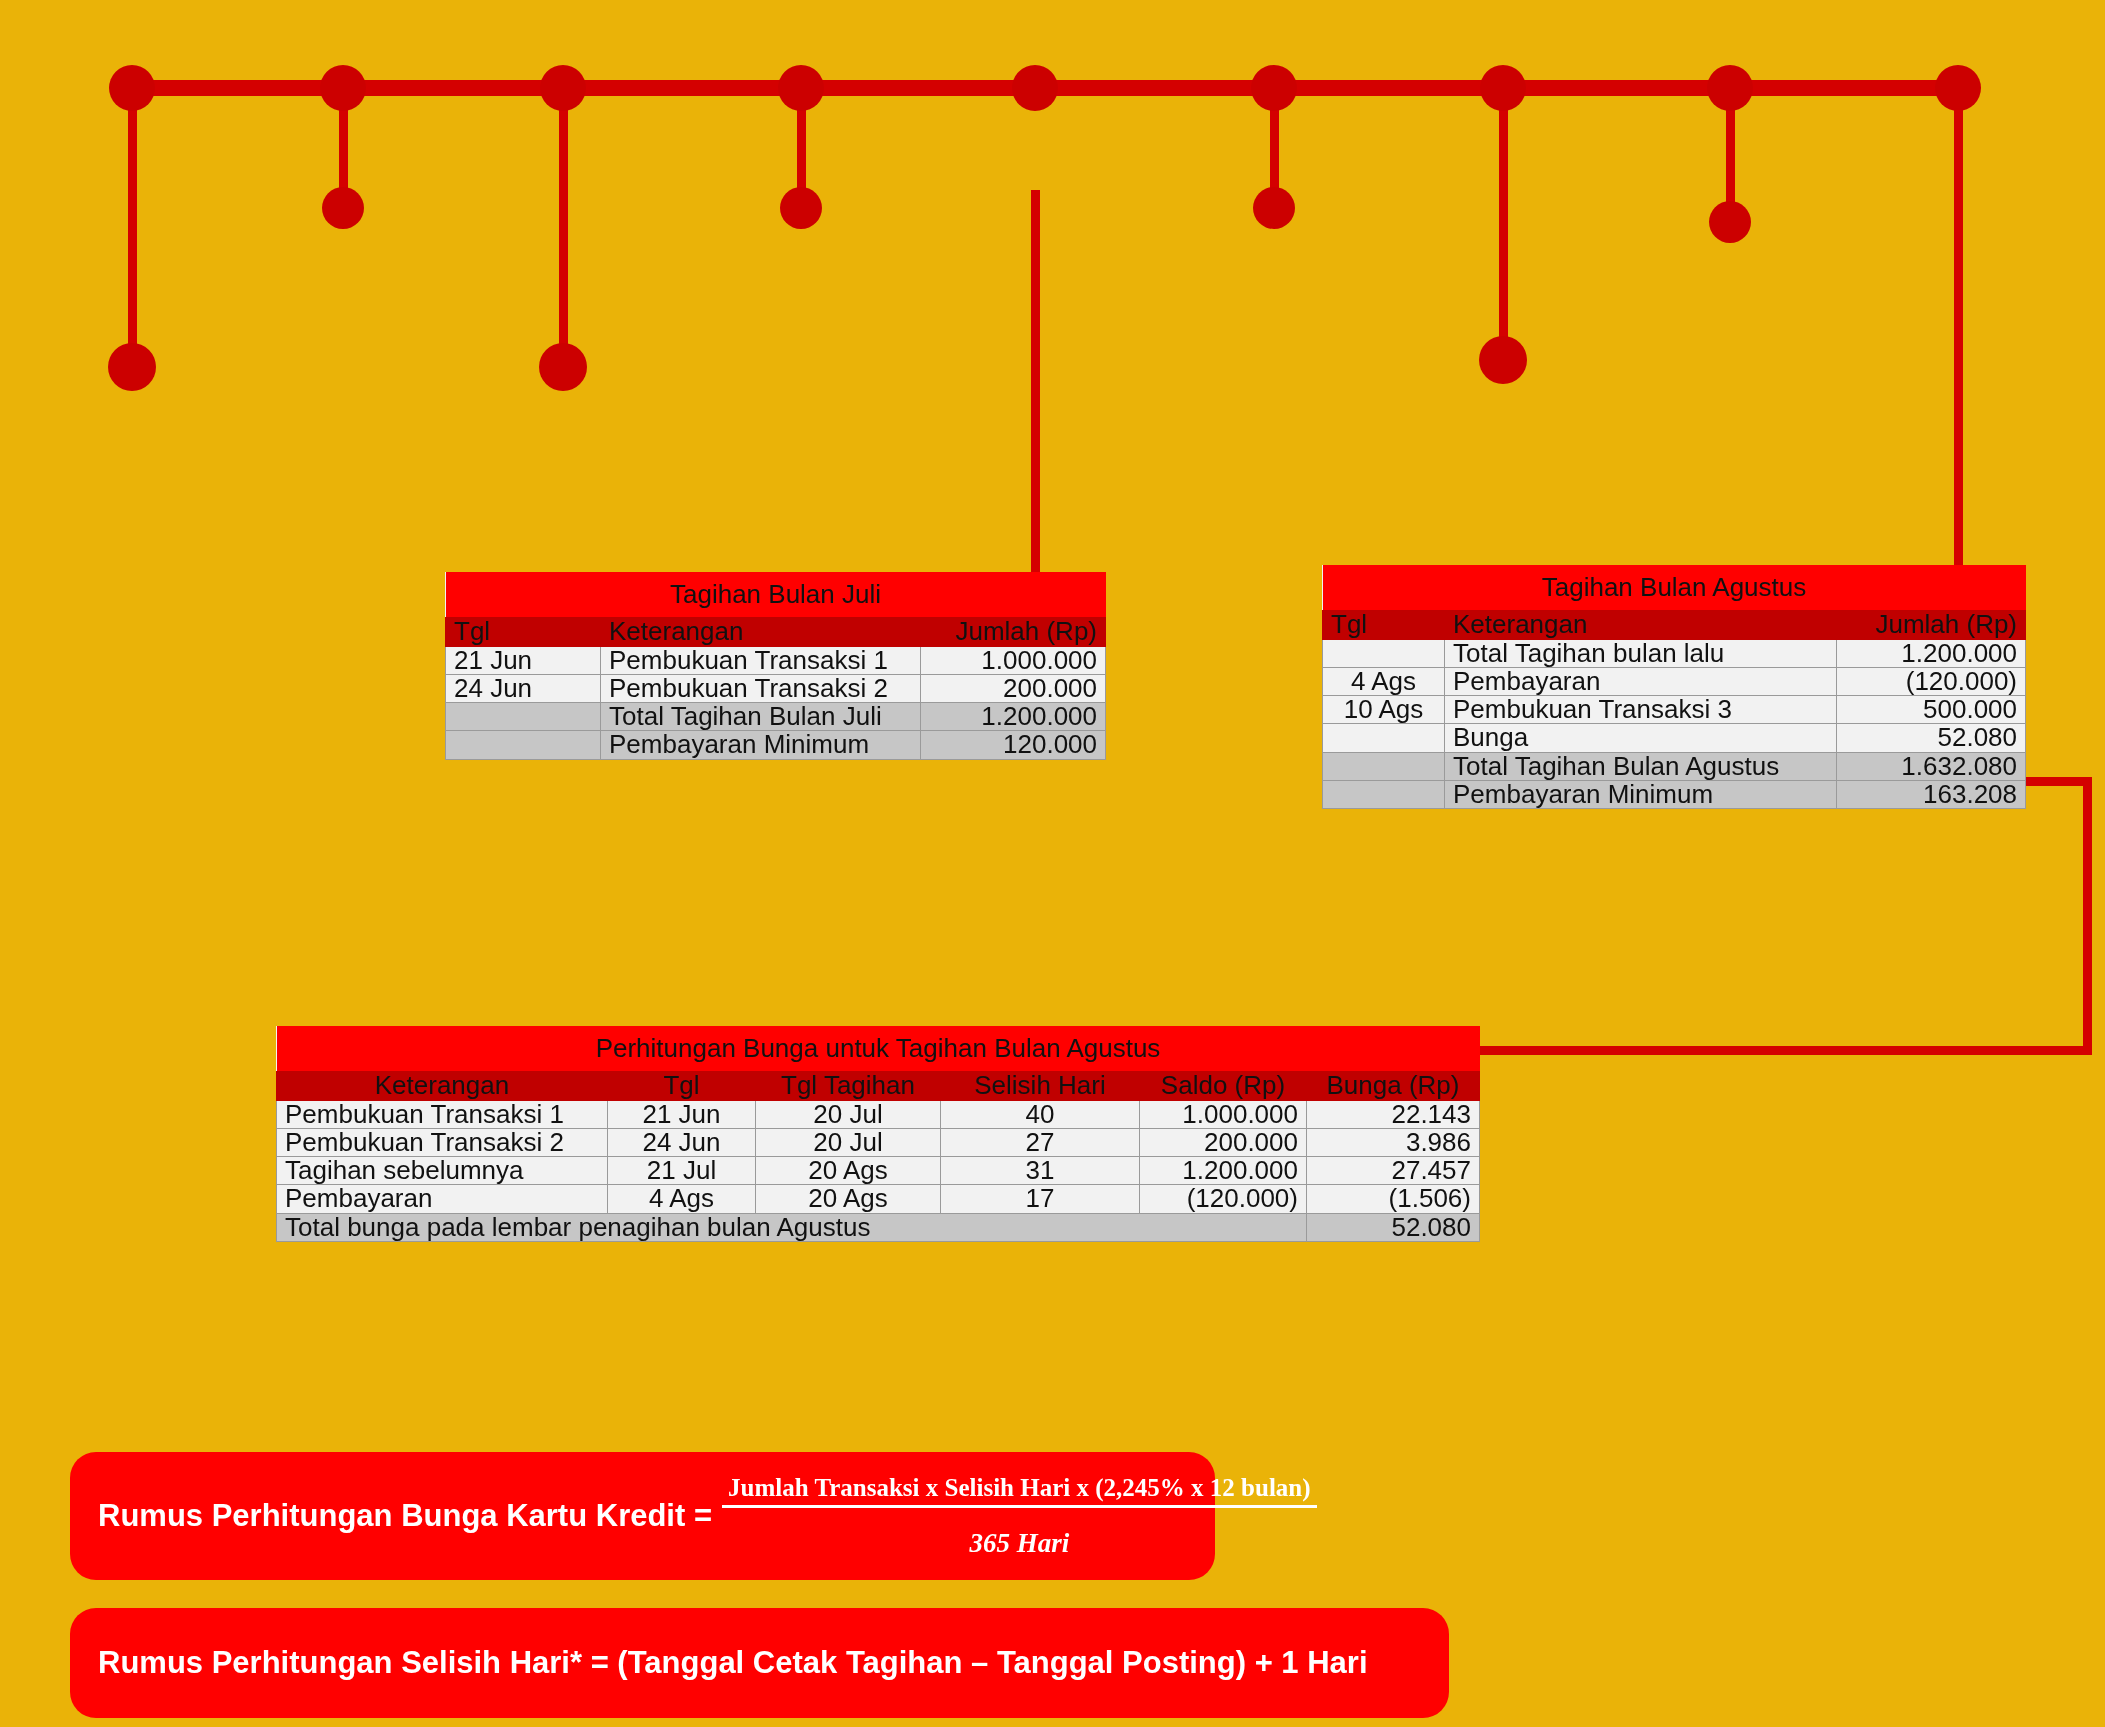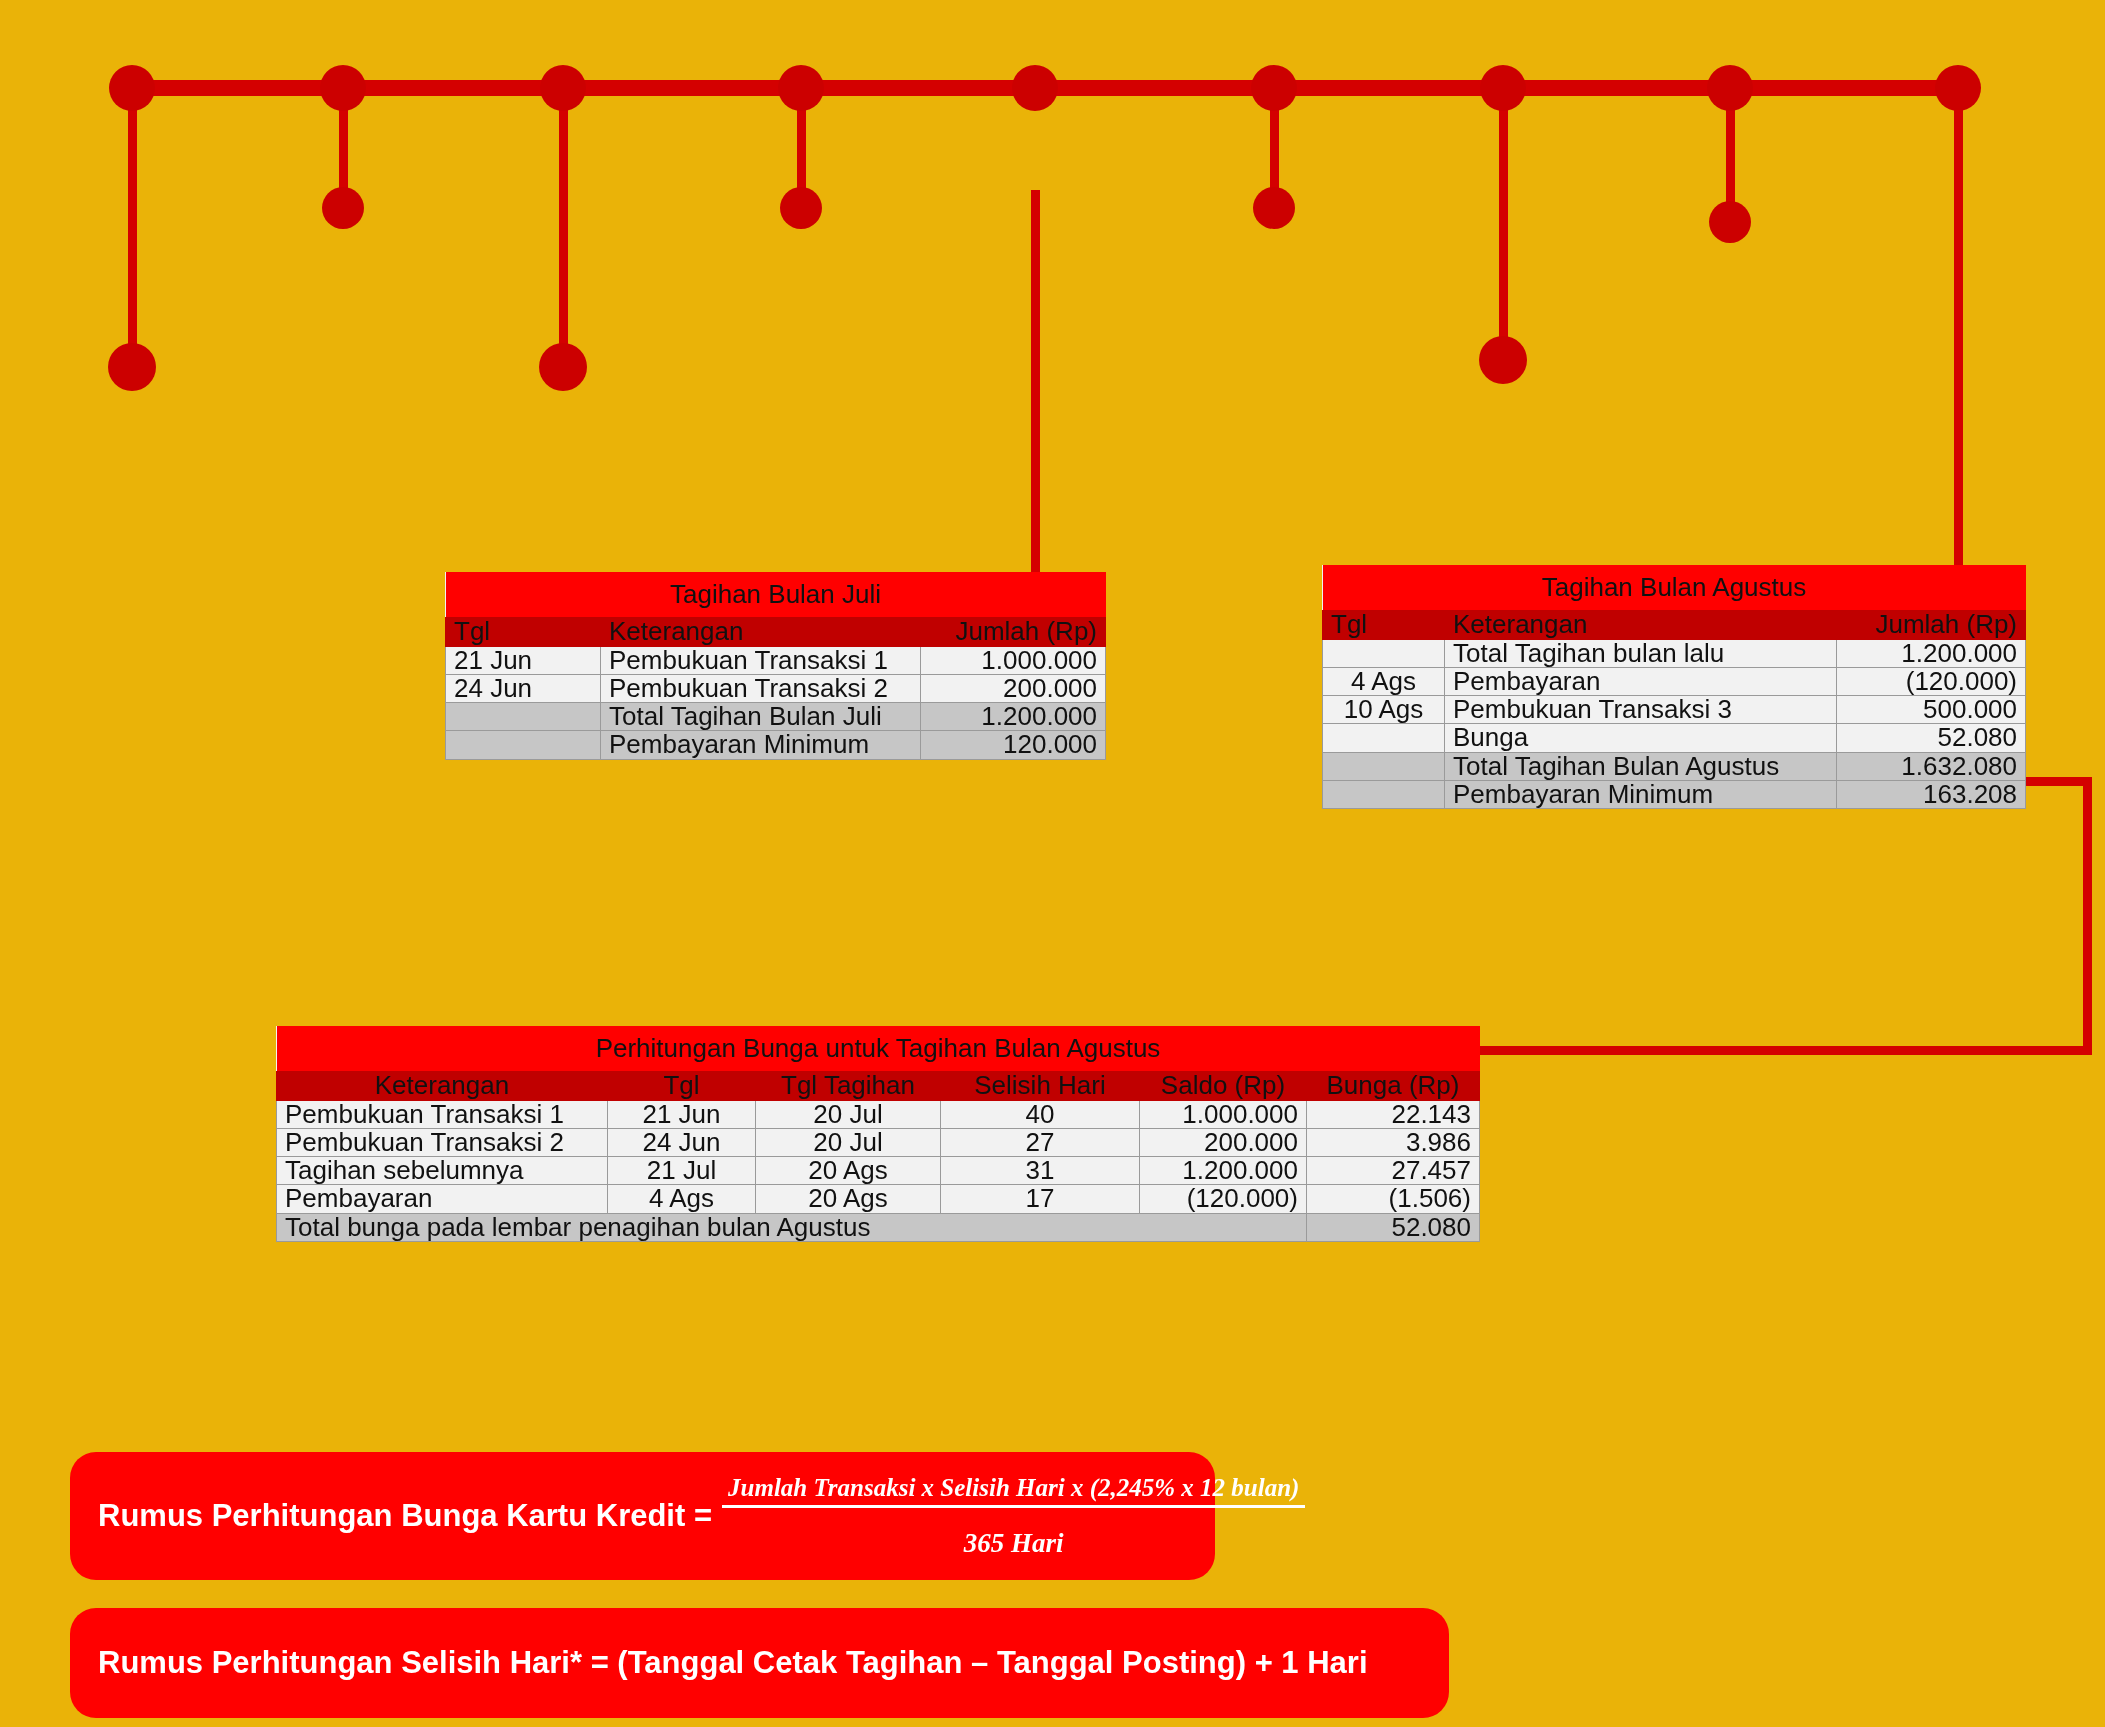--- a/index.html
+++ b/index.html
@@ -28,21 +28,21 @@
   .ctr{text-align:center;}
 
   
   .pill{position:absolute;background:#ff0000;border-radius:26px;
         color:#fff;font-weight:bold;display:flex;align-items:center;}
   .pill-inner{display:flex;align-items:center;padding-left:28px;}
   .pill-label{font-size:31px;white-space:nowrap;}
   .frac{display:inline-flex;flex-direction:column;align-items:center;
         margin-left:10px;font-family:"Liberation Serif", serif;}
   .frac .top{font-size:25px;font-weight:bold;padding:0 6px 3px 6px;
-        border-bottom:3px solid #fff;white-space:nowrap;font-style:italic;}
+        border-bottom:3px solid #fff;white-space:nowrap;}
   .frac .bot{font-size:27px;font-weight:bold;padding-top:20px;font-style:italic;}
   .pill2-label{font-size:31px;white-space:nowrap;padding-left:28px;}
 </style>
 </head>
 <body>
 
 <div class="stage">
 
   <div>
     <div class="tl-line" style="left:132px;top:80px;width:1828px;height:16px;"></div>

